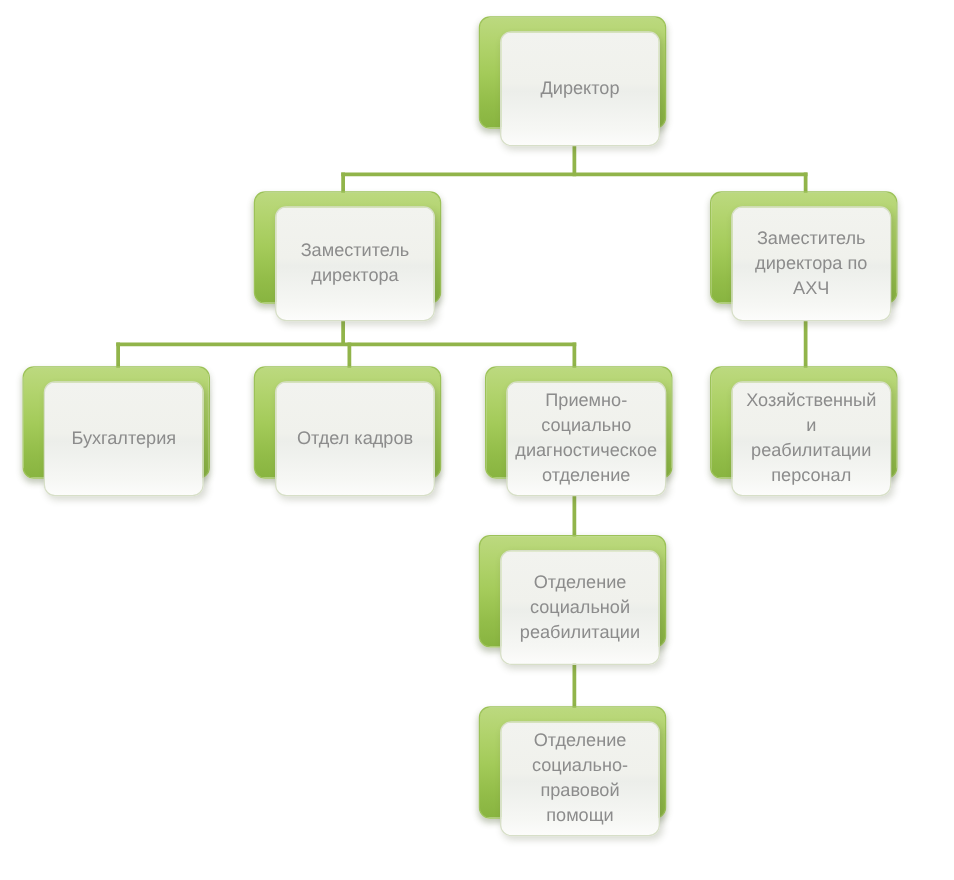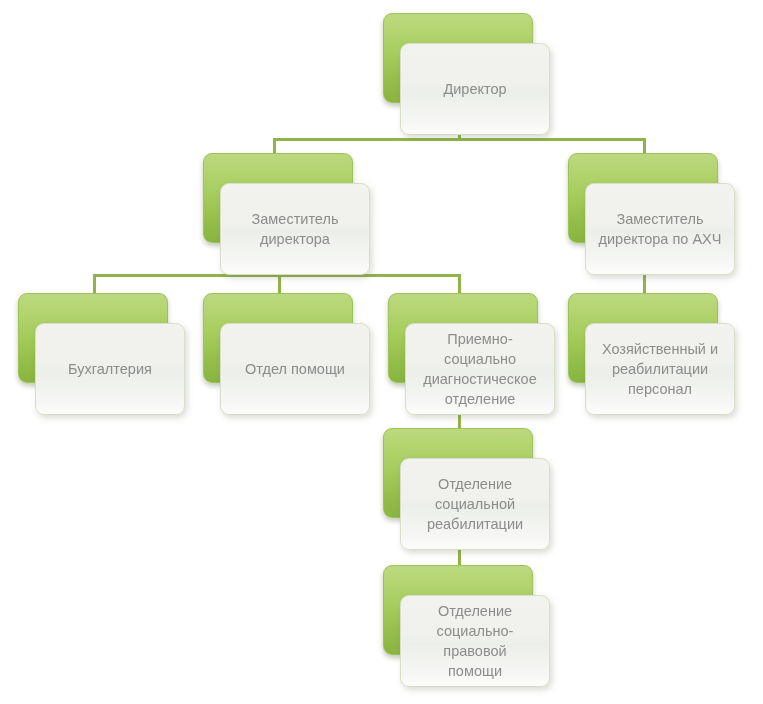--- a/index.html
+++ b/index.html
@@ -52,22 +52,22 @@
         #a4cb5a 50%,
         #93bd49 78%,
         #88b440 100%);
     box-shadow: 0 3px 5px rgba(60,80,30,0.30);
     border: 1px solid #9cc258;
     box-sizing: border-box;
   }
   .node .front-card {
     position: absolute;
     left: 17px;
-    top: 30px;
-    width: 150px;
+    top: 12px;
+    width: 128px;
     height: 92px;
     border-radius: 9px;
     background: linear-gradient(to bottom,
         #f2f3ef 0%,
         #f0f1ec 45%,
         #eceeea 52%,
         #f6f7f4 86%,
         #fcfcfb 100%);
     border: 1px solid #d7dfc8;
     box-shadow: 2px 3px 6px rgba(80,90,60,0.22);
@@ -127,21 +127,21 @@
       </div>
       <div class="node" style="left: 18px; top: 293px;">
         <div class="back-card"></div>
         <div class="front-card">
           <div class="node-label">Бухгалтерия</div>
         </div>
       </div>
       <div class="node" style="left: 203px; top: 293px;">
         <div class="back-card"></div>
         <div class="front-card">
-          <div class="node-label">Отдел помощи</div>
+          <div class="node-label">Отдел кадров</div>
         </div>
       </div>
       <div class="node" style="left: 388px; top: 293px;">
         <div class="back-card"></div>
         <div class="front-card">
           <div class="node-label">Приемно-
 социально
 диагностическое
 отделение</div>
         </div>

